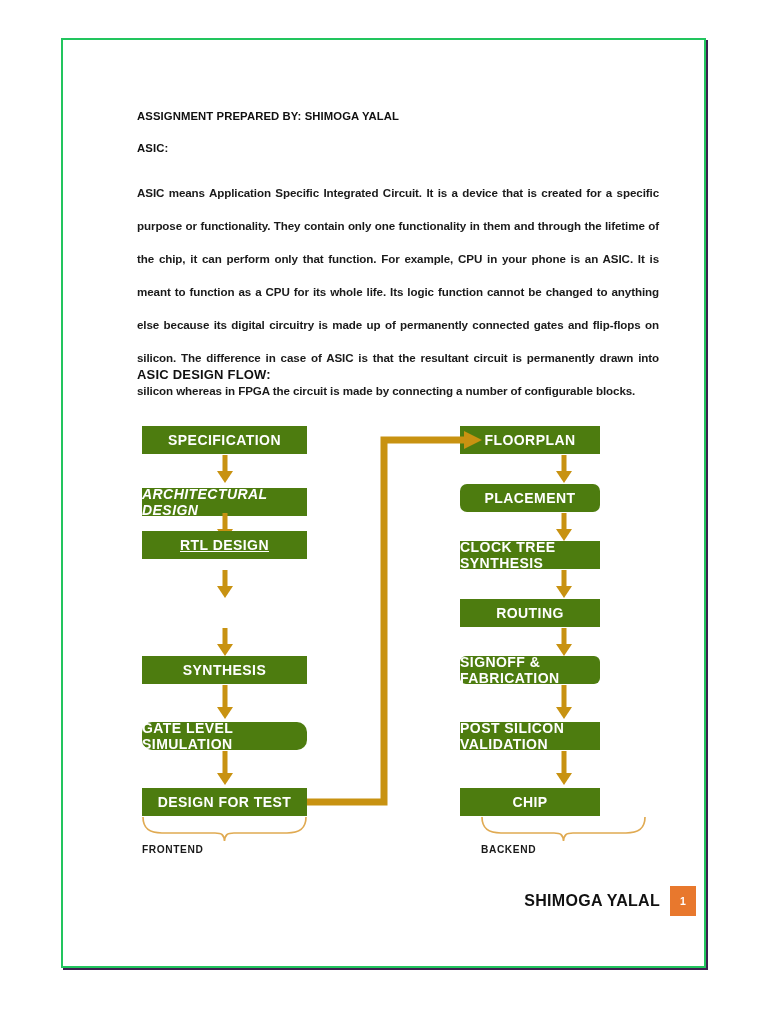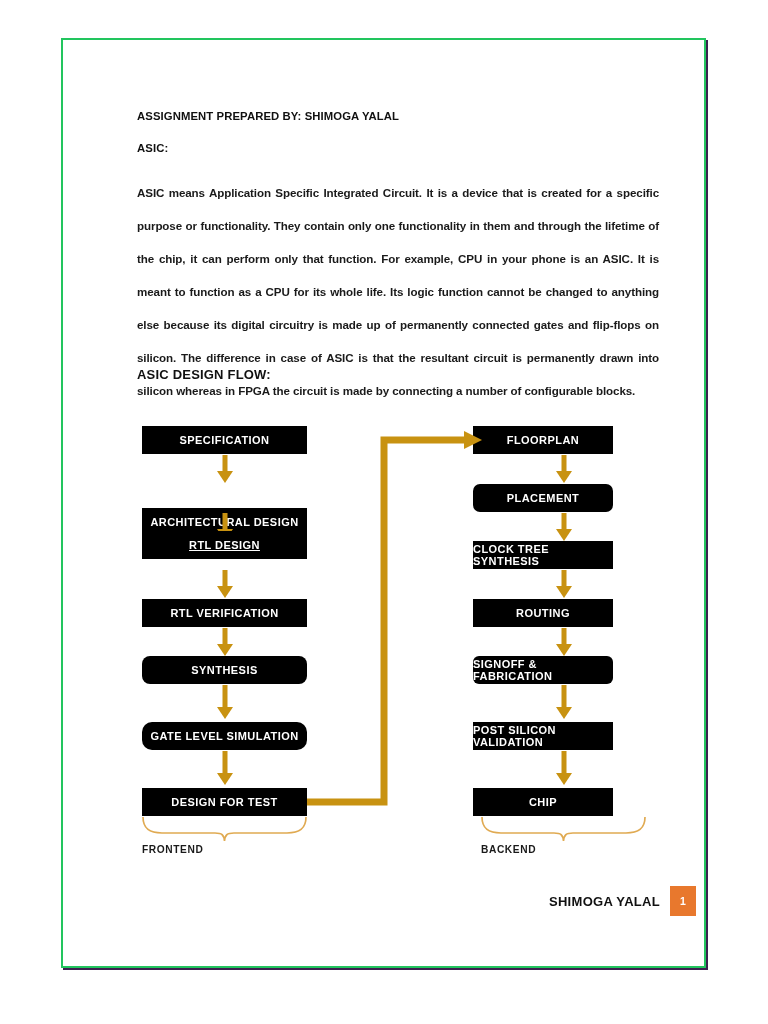--- a/index.html
+++ b/index.html
@@ -71,32 +71,32 @@
     top: 0;
     width: 645px;
     height: 930px;
     pointer-events: none;
   }
   #flowchart > * { pointer-events: auto; }
 
   .flow-box {
     position: absolute;
     height: 28px;
-    background: #000000;
+    background: #4d7c0f;
     display: flex;
     align-items: center;
     justify-content: center;
     color: #ffffff;
-    font-size: 11px;
+    font-size: 14px;
     font-weight: bold;
     letter-spacing: 0.45px;
     box-sizing: border-box;
   }
   .col-left  { left: 79px;  width: 165px; }
-  .col-right { left: 410px; width: 140px; }
+  .col-right { left: 397px; width: 140px; }
 
   .arrow-down {
     position: absolute;
     width: 18px;
     height: 29px;
   }
 
   .brace-wrap { position: absolute; }
   .brace-label {
     position: absolute;
@@ -117,21 +117,21 @@
   
   #footer {
     position: absolute;
     right: 8px;
     bottom: 50px;
     display: flex;
     align-items: center;
     gap: 10px;
   }
   #footer-name {
-    font-size: 13px;
+    font-size: 16px;
     font-weight: bold;
     color: #111111;
     letter-spacing: 0.3px;
   }
   #footer-page-badge {
     width: 26px;
     height: 30px;
     background: #e8782d;
     color: #ffffff;
     font-size: 10.5px;
@@ -155,39 +155,38 @@
   <div id="flow-heading">ASIC DESIGN FLOW:</div>
 
   <div id="flowchart">
 
     <div class="flow-box col-left" style="top:386px;">SPECIFICATION</div>
     <svg class="arrow-down" style="left:153px; top:415px;" viewBox="0 0 18 29">
       <rect x="6.5" y="0" width="5" height="17" fill="#c89211"></rect>
       <polygon points="1,16 17,16 9,28" fill="#c89211"></polygon>
     </svg>
 
-    <div class="flow-box col-left" style="top:468px;">ARCHITECTURAL DESIGN</div>
+    <div class="flow-box col-left" style="top:448px;font-style:italic;">ARCHITECTURAL DESIGN</div>
     <svg class="arrow-down" style="left:153px; top:473px;" viewBox="0 0 18 29">
       <rect x="6.5" y="0" width="5" height="17" fill="#c89211"></rect>
       <polygon points="1,16 17,16 9,28" fill="#c89211"></polygon>
     </svg>
 
     <div class="flow-box col-left" style="top:491px;text-decoration:underline;">RTL DESIGN</div>
     <svg class="arrow-down" style="left:153px; top:530px;" viewBox="0 0 18 29">
       <rect x="6.5" y="0" width="5" height="17" fill="#c89211"></rect>
       <polygon points="1,16 17,16 9,28" fill="#c89211"></polygon>
     </svg>
 
-    <div class="flow-box col-left" style="top:559px;">RTL VERIFICATION</div>
     <svg class="arrow-down" style="left:153px; top:588px;" viewBox="0 0 18 29">
       <rect x="6.5" y="0" width="5" height="17" fill="#c89211"></rect>
       <polygon points="1,16 17,16 9,28" fill="#c89211"></polygon>
     </svg>
 
-    <div class="flow-box col-left" style="top:616px;border-radius:8px;">SYNTHESIS</div>
+    <div class="flow-box col-left" style="top:616px;">SYNTHESIS</div>
     <svg class="arrow-down" style="left:153px; top:645px; height:35px;" viewBox="0 0 18 35">
       <rect x="6.5" y="0" width="5" height="23" fill="#c89211"></rect>
       <polygon points="1,22 17,22 9,34" fill="#c89211"></polygon>
     </svg>
 
     <div class="flow-box col-left" style="top:682px;border-radius:10px;">GATE LEVEL SIMULATION</div>
     <svg class="arrow-down" style="left:153px; top:711px; height:35px;" viewBox="0 0 18 35">
       <rect x="6.5" y="0" width="5" height="23" fill="#c89211"></rect>
       <polygon points="1,22 17,22 9,34" fill="#c89211"></polygon>
     </svg>

